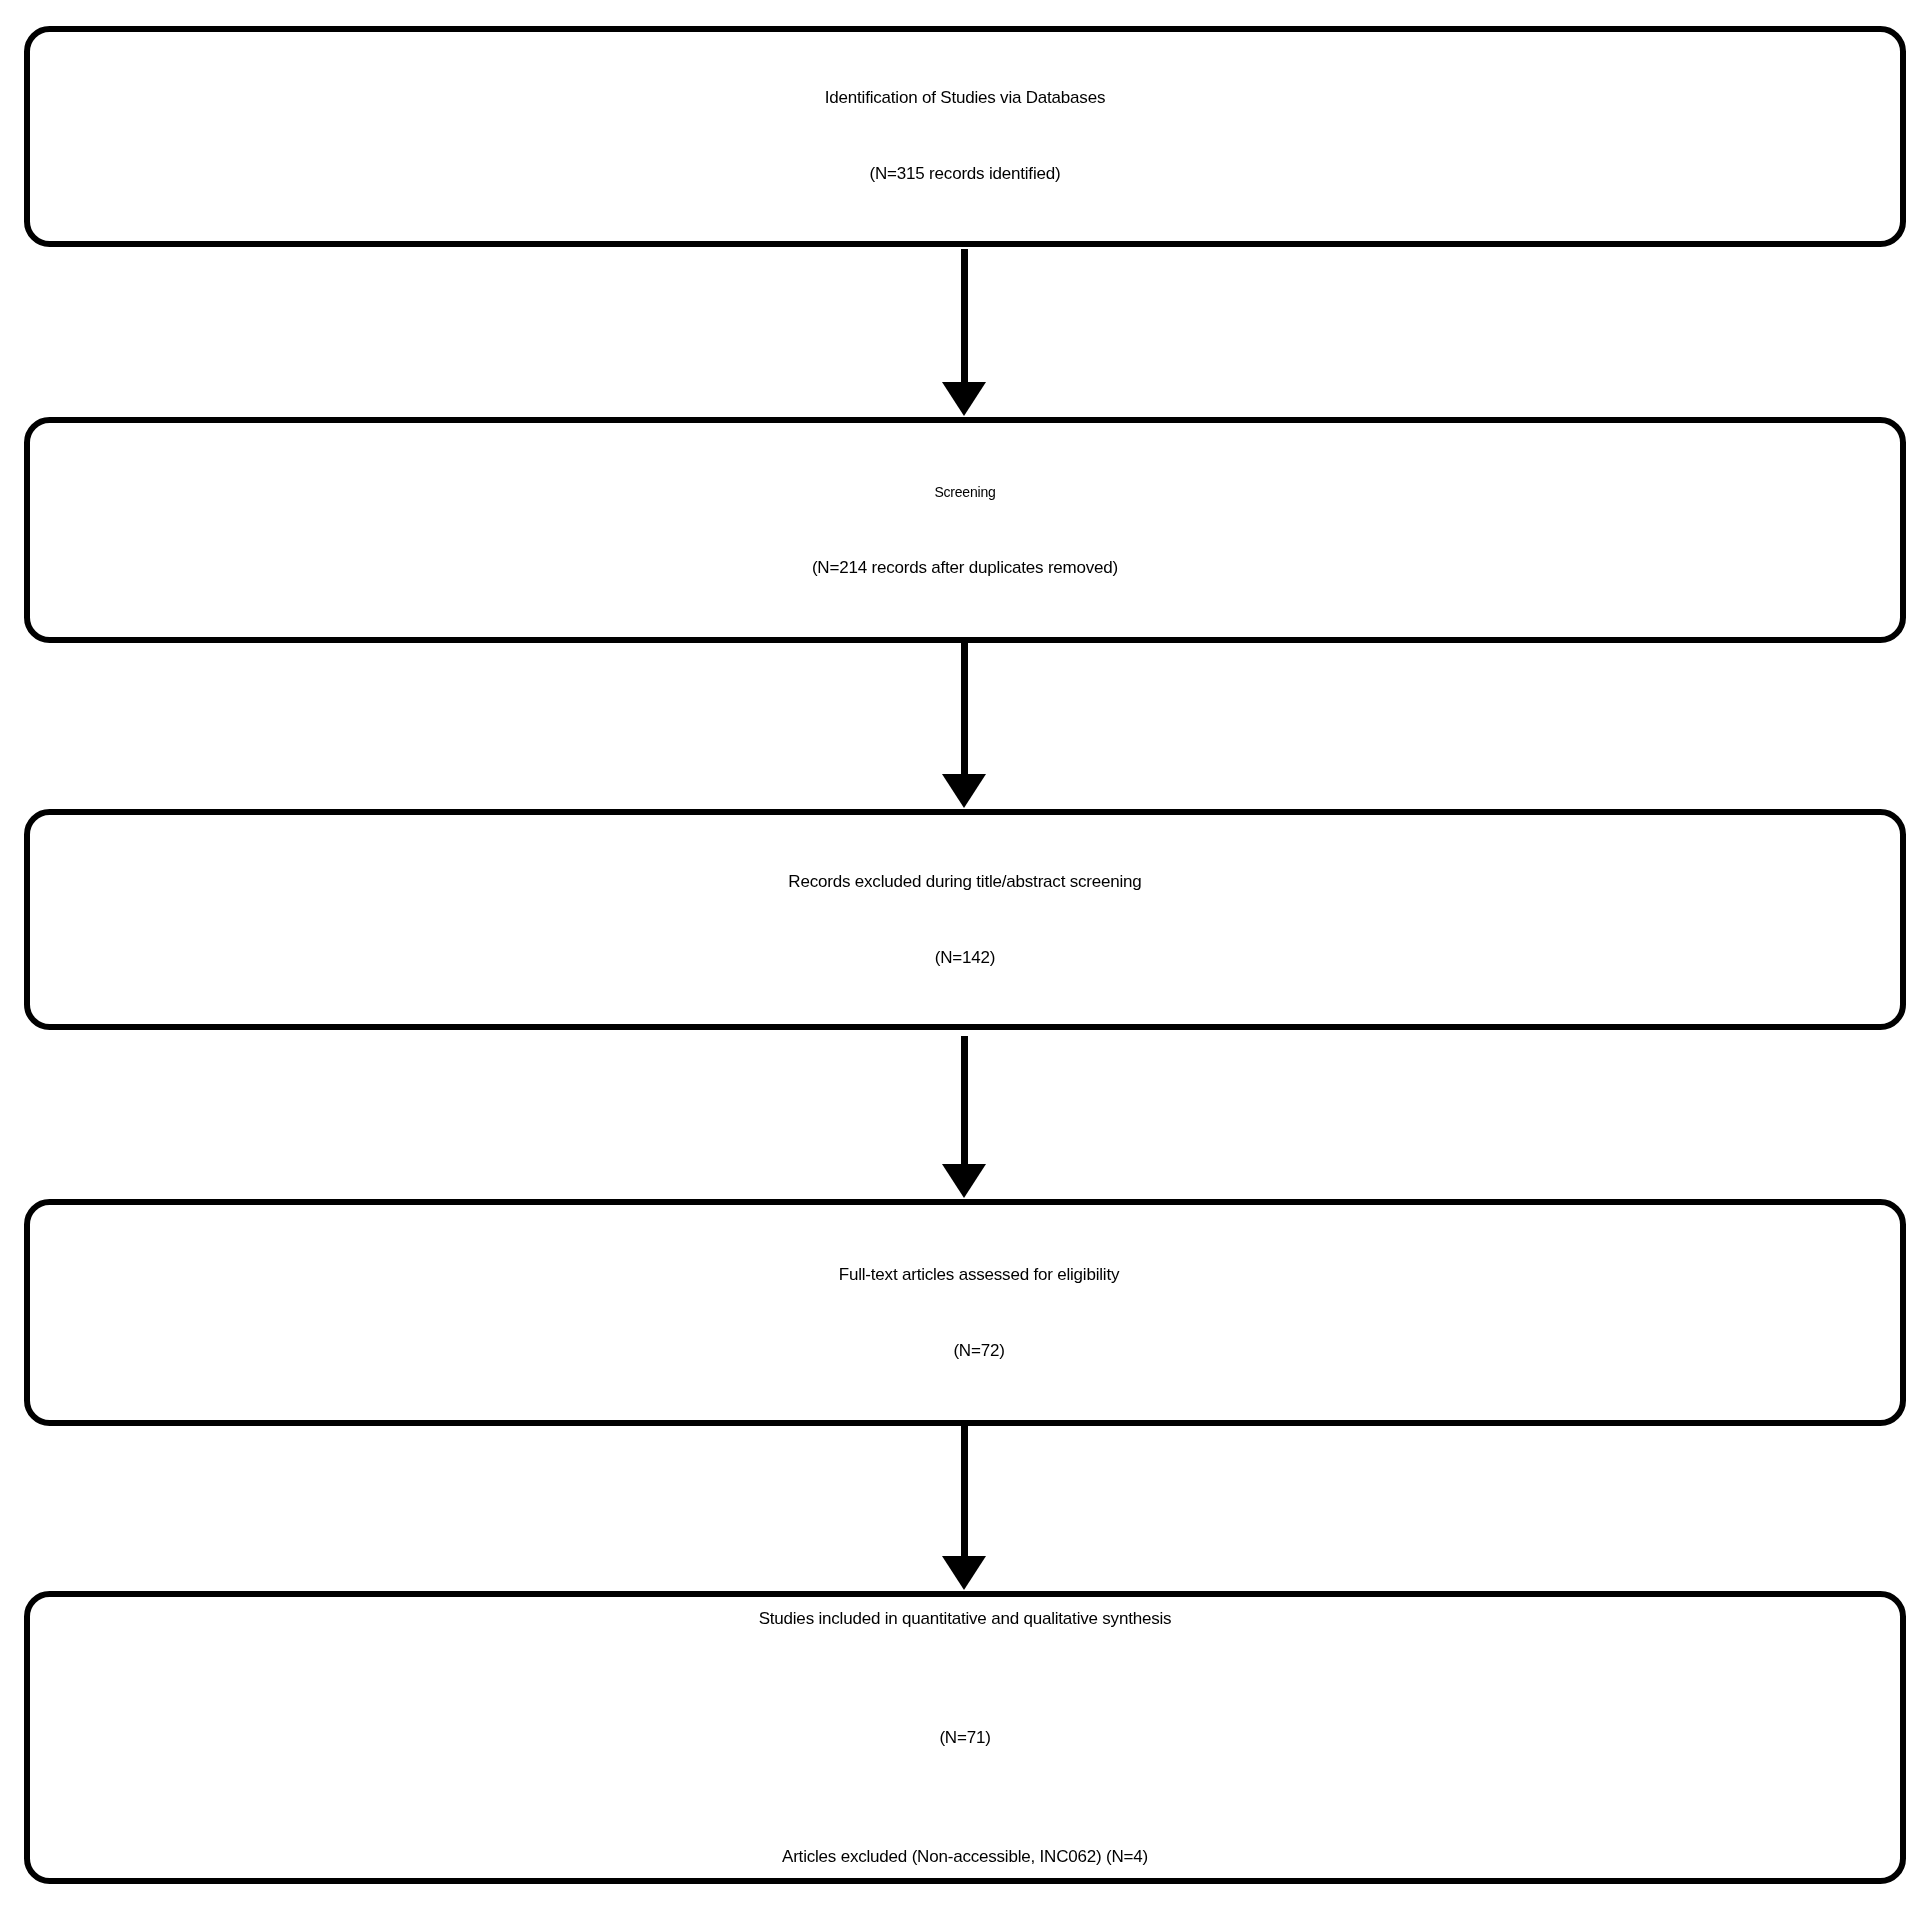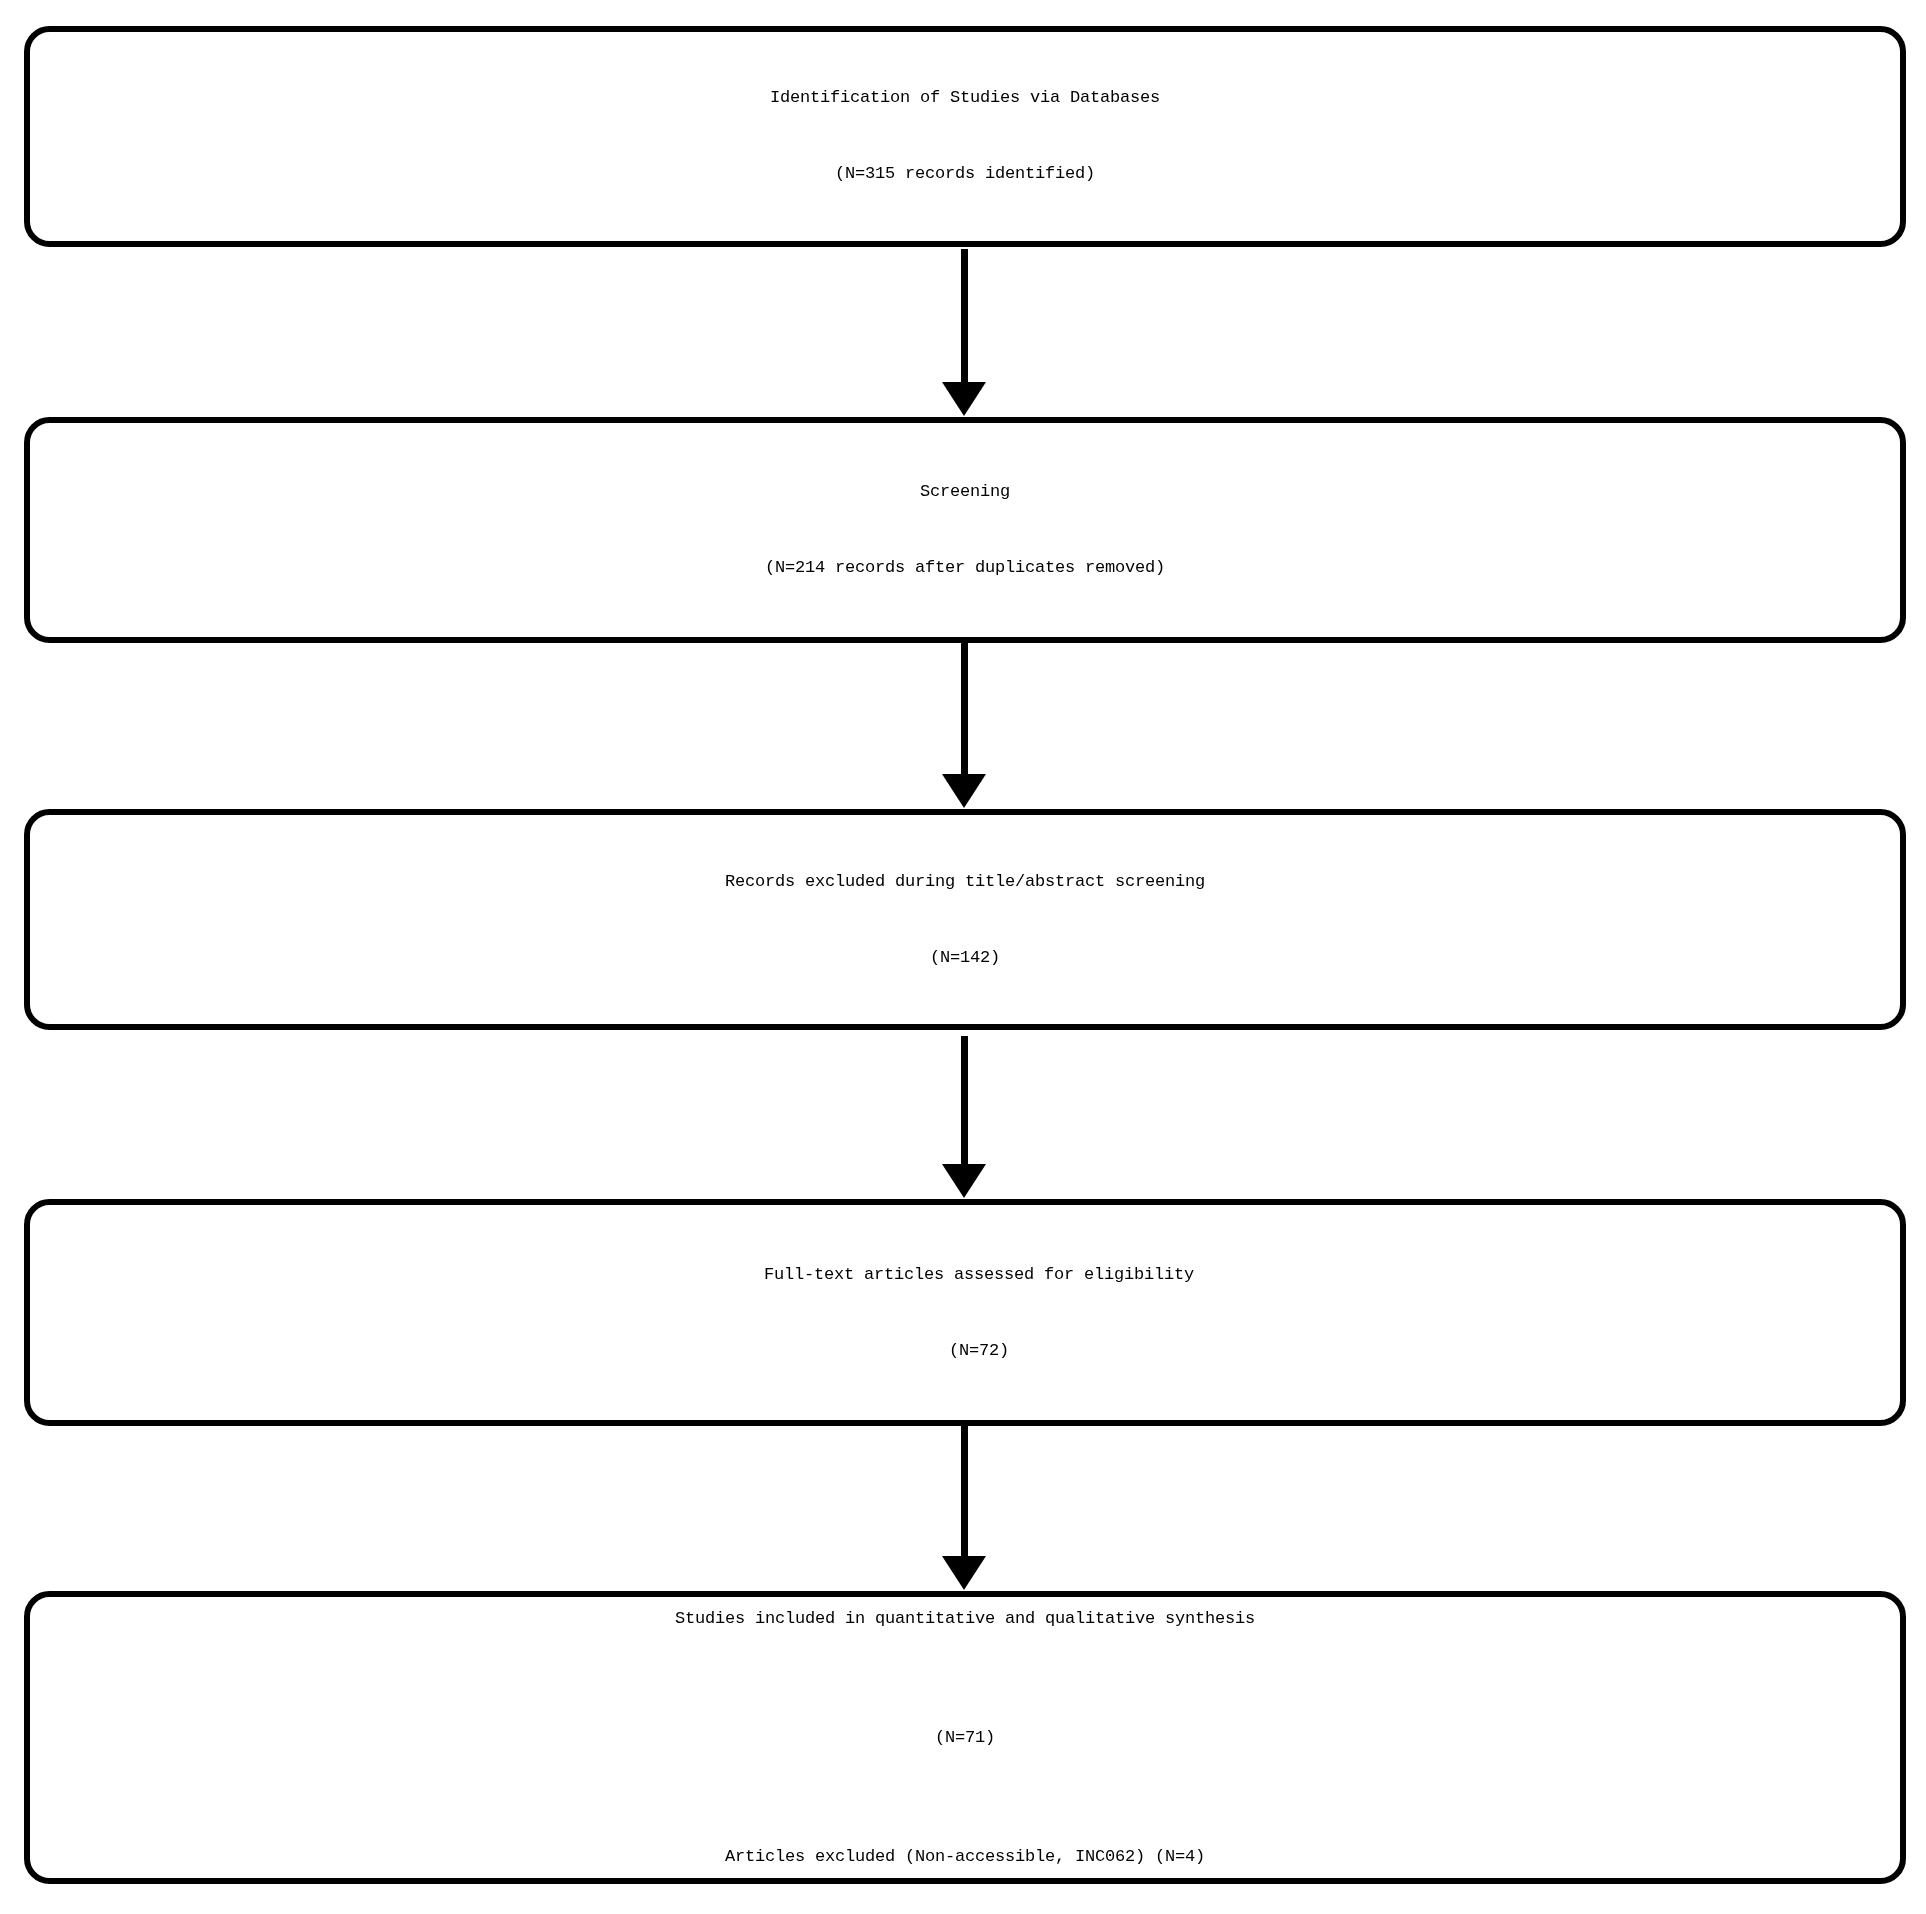--- a/index.html
+++ b/index.html
@@ -6,21 +6,21 @@
   html, body {
     margin: 0;
     padding: 0;
     background: #ffffff;
   }
   #diagram-root {
     position: relative;
     width: 1927px;
     height: 1915px;
     background: #ffffff;
-    font-family: Liberation Mono, monospace;
+    font-family: Liberation Sans, sans-serif;
     overflow: hidden;
   }
   .flow-box {
     position: absolute;
     box-sizing: border-box;
     border: 6px solid #000000;
     border-radius: 25.6px;
     background: #ffffff;
     display: flex;
     flex-direction: column;
@@ -74,21 +74,21 @@
     </div>
     <div class="flow-arrow">
       <div class="arrow-shaft" style="left: 961px; top: 1425px; width: 6.8px; height: 131px; background: rgb(0, 0, 0);"></div>
       <div class="arrow-head" style="left: 942px; top: 1556px; border-left-width: 22px; border-right-width: 22px; border-top-width: 34px; border-top-color: rgb(0, 0, 0);"></div>
     </div>
     <div class="flow-box" style="left: 24px; top: 25.6px; width: 1882px; height: 221px; border-color: rgb(0, 0, 0); background: rgb(255, 255, 255);">
       <span class="box-line" style="color: rgb(0, 0, 0); font-size: 17px;">Identification of Studies via Databases</span>
       <span class="box-line" style="color: rgb(0, 0, 0); font-size: 17px;">(N=315 records identified)</span>
     </div>
     <div class="flow-box" style="left: 24px; top: 417px; width: 1882px; height: 226px; border-color: rgb(0, 0, 0); background: rgb(255, 255, 255);">
-      <span class="box-line" style="color: rgb(0, 0, 0); font-size: 17px;">Screening</span>
+      <span class="box-line" style="color: rgb(0, 0, 0); font-size: 14px;">Screening</span>
       <span class="box-line" style="color: rgb(0, 0, 0); font-size: 17px;">(N=214 records after duplicates removed)</span>
     </div>
     <div class="flow-box" style="left: 24px; top: 809px; width: 1882px; height: 221px; border-color: rgb(0, 0, 0); background: rgb(255, 255, 255);">
       <span class="box-line" style="color: rgb(0, 0, 0); font-size: 17px;">Records excluded during title/abstract screening</span>
       <span class="box-line" style="color: rgb(0, 0, 0); font-size: 17px;">(N=142)</span>
     </div>
     <div class="flow-box" style="left: 24px; top: 1199px; width: 1882px; height: 227px; border-color: rgb(0, 0, 0); background: rgb(255, 255, 255); padding-left: 28px;">
       <span class="box-line" style="color: rgb(0, 0, 0); font-size: 17px;">Full-text articles assessed for eligibility</span>
       <span class="box-line" style="color: rgb(0, 0, 0); font-size: 17px;">(N=72)</span>
     </div>

